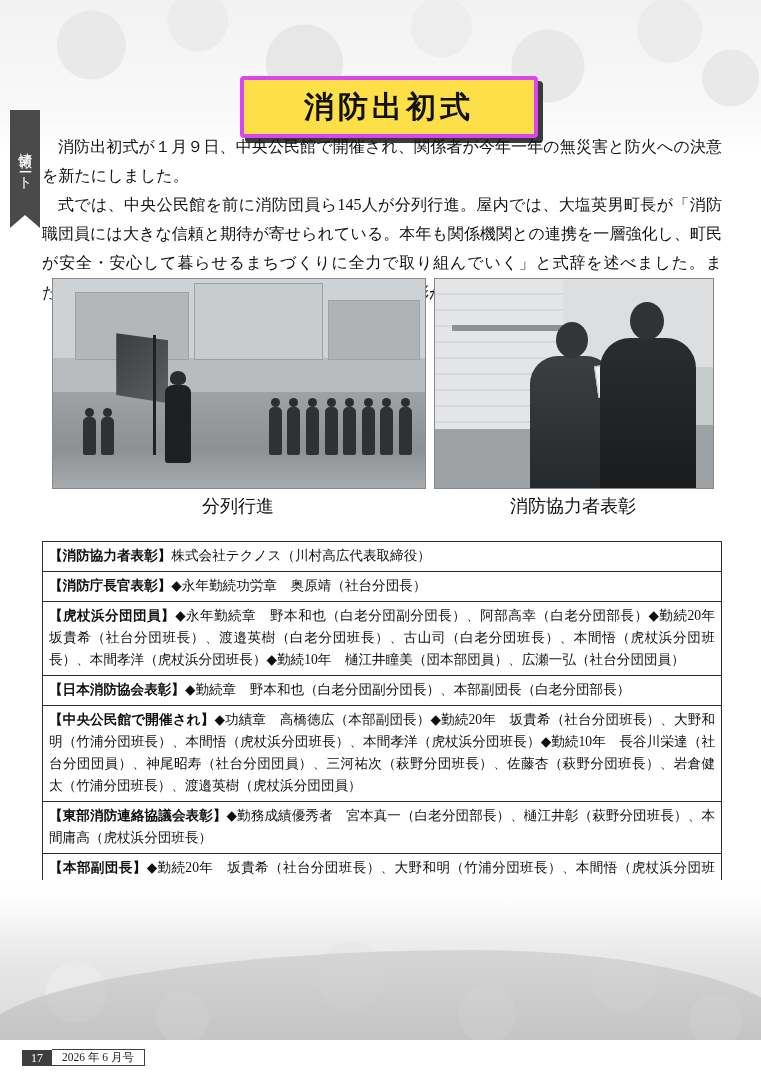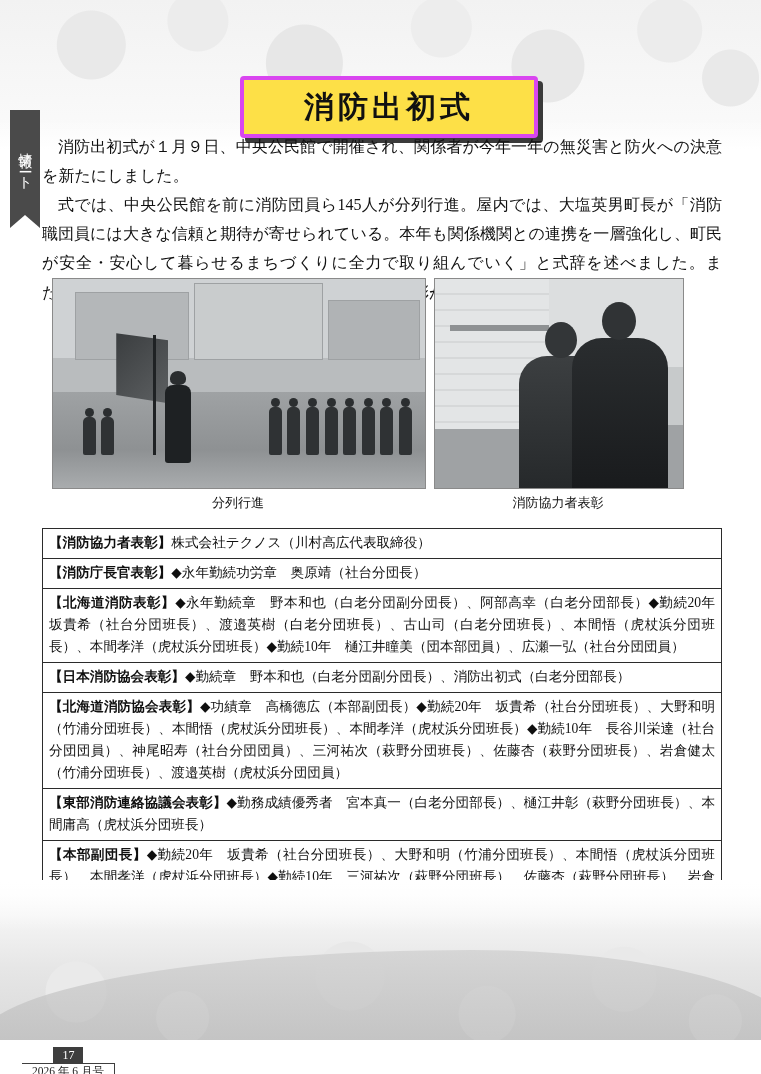--- a/index.html
+++ b/index.html
@@ -137,33 +137,33 @@
   
   .photos {
     position: absolute;
     left: 52px; top: 278px;
     width: 660px;
     display: flex;
     gap: 10px;
   }
   .photo-block { position: relative; }
   .photo-block.left { width: 372px; }
-  .photo-block.right { width: 248px; }
+  .photo-block.right { width: 278px; }
   .photo {
     width: 100%;
     height: 209px;
     border: 1px solid #8a8a8a;
     position: relative;
     overflow: hidden;
     background: #9a9a9a;
   }
   .cap {
     margin-top: 5px;
     text-align: center;
-    font-size: 13px;
+    font-size: 18px;
     color: #111111;
   }
 
   
   .ph1 {
     background:
       linear-gradient(#cfd2d4 0 38%, #b9bcbe 38% 55%, #a6a9ab 55% 100%);
   }
   .ph1 .bldg {
     position: absolute; background: #c3c6c8; border: 1px solid #9ea1a3;
@@ -232,21 +232,21 @@
     width: 34px; height: 38px; border-radius: 50%; background: #303335;
   }
   .ph2 .paper {
     position: absolute; left: 58%; top: 40%; width: 44px; height: 30px;
     background: #f2f2f2; transform: rotate(-8deg); border: 1px solid #bdbdbd;
   }
 
   
   .awards {
     position: absolute;
-    left: 42px; top: 528px;
+    left: 42px; top: 541px;
     width: 680px;
     font-size: 13.6px;
     line-height: 1.62;
     color: #0f0f0f;
   }
   .award {
     border: 1px solid #2b2b2b;
     border-bottom: none;
     padding: 3px 6px 4px 6px;
     text-align: justify;
@@ -260,23 +260,22 @@
   .footer {
     position: absolute;
     left: 0; bottom: 0;
     width: 761px; height: 34px;
     background: #ffffff;
   }
   .footer-inner {
     position: absolute;
     left: 22px; bottom: 8px;
     display: flex;
-    align-items: center;
+    align-items: flex-end;
     height: 19px;
-    flex-direction: column;
   }
   .pagenum {
     background: #3e3e3e;
     color: #ffffff;
     font-size: 12px;
     padding: 1px 9px 0 9px;
     display: flex;
     align-items: center;
   }
   .issue {
@@ -345,27 +344,27 @@
   </div>
 
   <div class="awards">
     <div class="award">
       <span class="tag">【消防協力者表彰】</span><span>株式会社テクノス（川村高広代表取締役）</span>
     </div>
     <div class="award">
       <span class="tag">【消防庁長官表彰】</span><span>◆永年勤続功労章　奥原靖（社台分団長）</span>
     </div>
     <div class="award">
-      <span class="tag">【北海道消防表彰】</span><span>◆永年勤続章　野本和也（白老分団副分団長）、阿部高幸（白老分団部長）◆勤続20年　坂貴希（社台分団班長）、渡邉英樹（白老分団班長）、古山司（白老分団班長）、本間悟（虎杖浜分団班長）、本間孝洋（虎杖浜分団班長）◆勤続10年　樋江井瞳美（団本部団員）、広瀬一弘（社台分団団員）</span>
-    </div>
-    <div class="award">
-      <span class="tag">【日本消防協会表彰】</span><span>◆勤続章　野本和也（白老分団副分団長）、消防出初式（白老分団部長）</span>
-    </div>
-    <div class="award">
-      <span class="tag">【北海道消防協会表彰】</span><span>◆功績章　高橋徳広（本部副団長）◆勤続20年　坂貴希（社台分団班長）、大野和明（竹浦分団班長）、本間悟（虎杖浜分団班長）、本間孝洋（虎杖浜分団班長）◆勤続10年　長谷川栄達（社台分団団員）、神尾昭寿（社台分団団員）、三河祐次（萩野分団班長）、佐藤杏（萩野分団班長）、岩倉健太（竹浦分団班長）、渡邉英樹（虎杖浜分団団員）</span>
+      <span class="tag">【虎杖浜分団団員】</span><span>◆永年勤続章　野本和也（白老分団副分団長）、阿部高幸（白老分団部長）◆勤続20年　坂貴希（社台分団班長）、渡邉英樹（白老分団班長）、古山司（白老分団班長）、本間悟（虎杖浜分団班長）、本間孝洋（虎杖浜分団班長）◆勤続10年　樋江井瞳美（団本部団員）、広瀬一弘（社台分団団員）</span>
+    </div>
+    <div class="award">
+      <span class="tag">【日本消防協会表彰】</span><span>◆勤続章　野本和也（白老分団副分団長）、本部副団長（白老分団部長）</span>
+    </div>
+    <div class="award">
+      <span class="tag">【中央公民館で開催され】</span><span>◆功績章　高橋徳広（本部副団長）◆勤続20年　坂貴希（社台分団班長）、大野和明（竹浦分団班長）、本間悟（虎杖浜分団班長）、本間孝洋（虎杖浜分団班長）◆勤続10年　長谷川栄達（社台分団団員）、神尾昭寿（社台分団団員）、三河祐次（萩野分団班長）、佐藤杏（萩野分団班長）、岩倉健太（竹浦分団班長）、渡邉英樹（虎杖浜分団団員）</span>
     </div>
     <div class="award">
       <span class="tag">【東部消防連絡協議会表彰】</span><span>◆勤務成績優秀者　宮本真一（白老分団部長）、樋江井彰（萩野分団班長）、本間庸高（虎杖浜分団班長）</span>
     </div>
     <div class="award">
       <span class="tag">【本部副団長】</span><span>◆勤続20年　坂貴希（社台分団班長）、大野和明（竹浦分団班長）、本間悟（虎杖浜分団班長）、本間孝洋（虎杖浜分団班長）◆勤続10年　三河祐次（萩野分団班長）、佐藤杏（萩野分団班長）、岩倉健太（竹浦分団班長）、広瀬一弘（社台分団団員）、長谷川栄達（社台分団団員）、須貝寿士（虎杖浜分団団員）</span>
     </div>
   </div>
 
   <div class="bottom-band">

